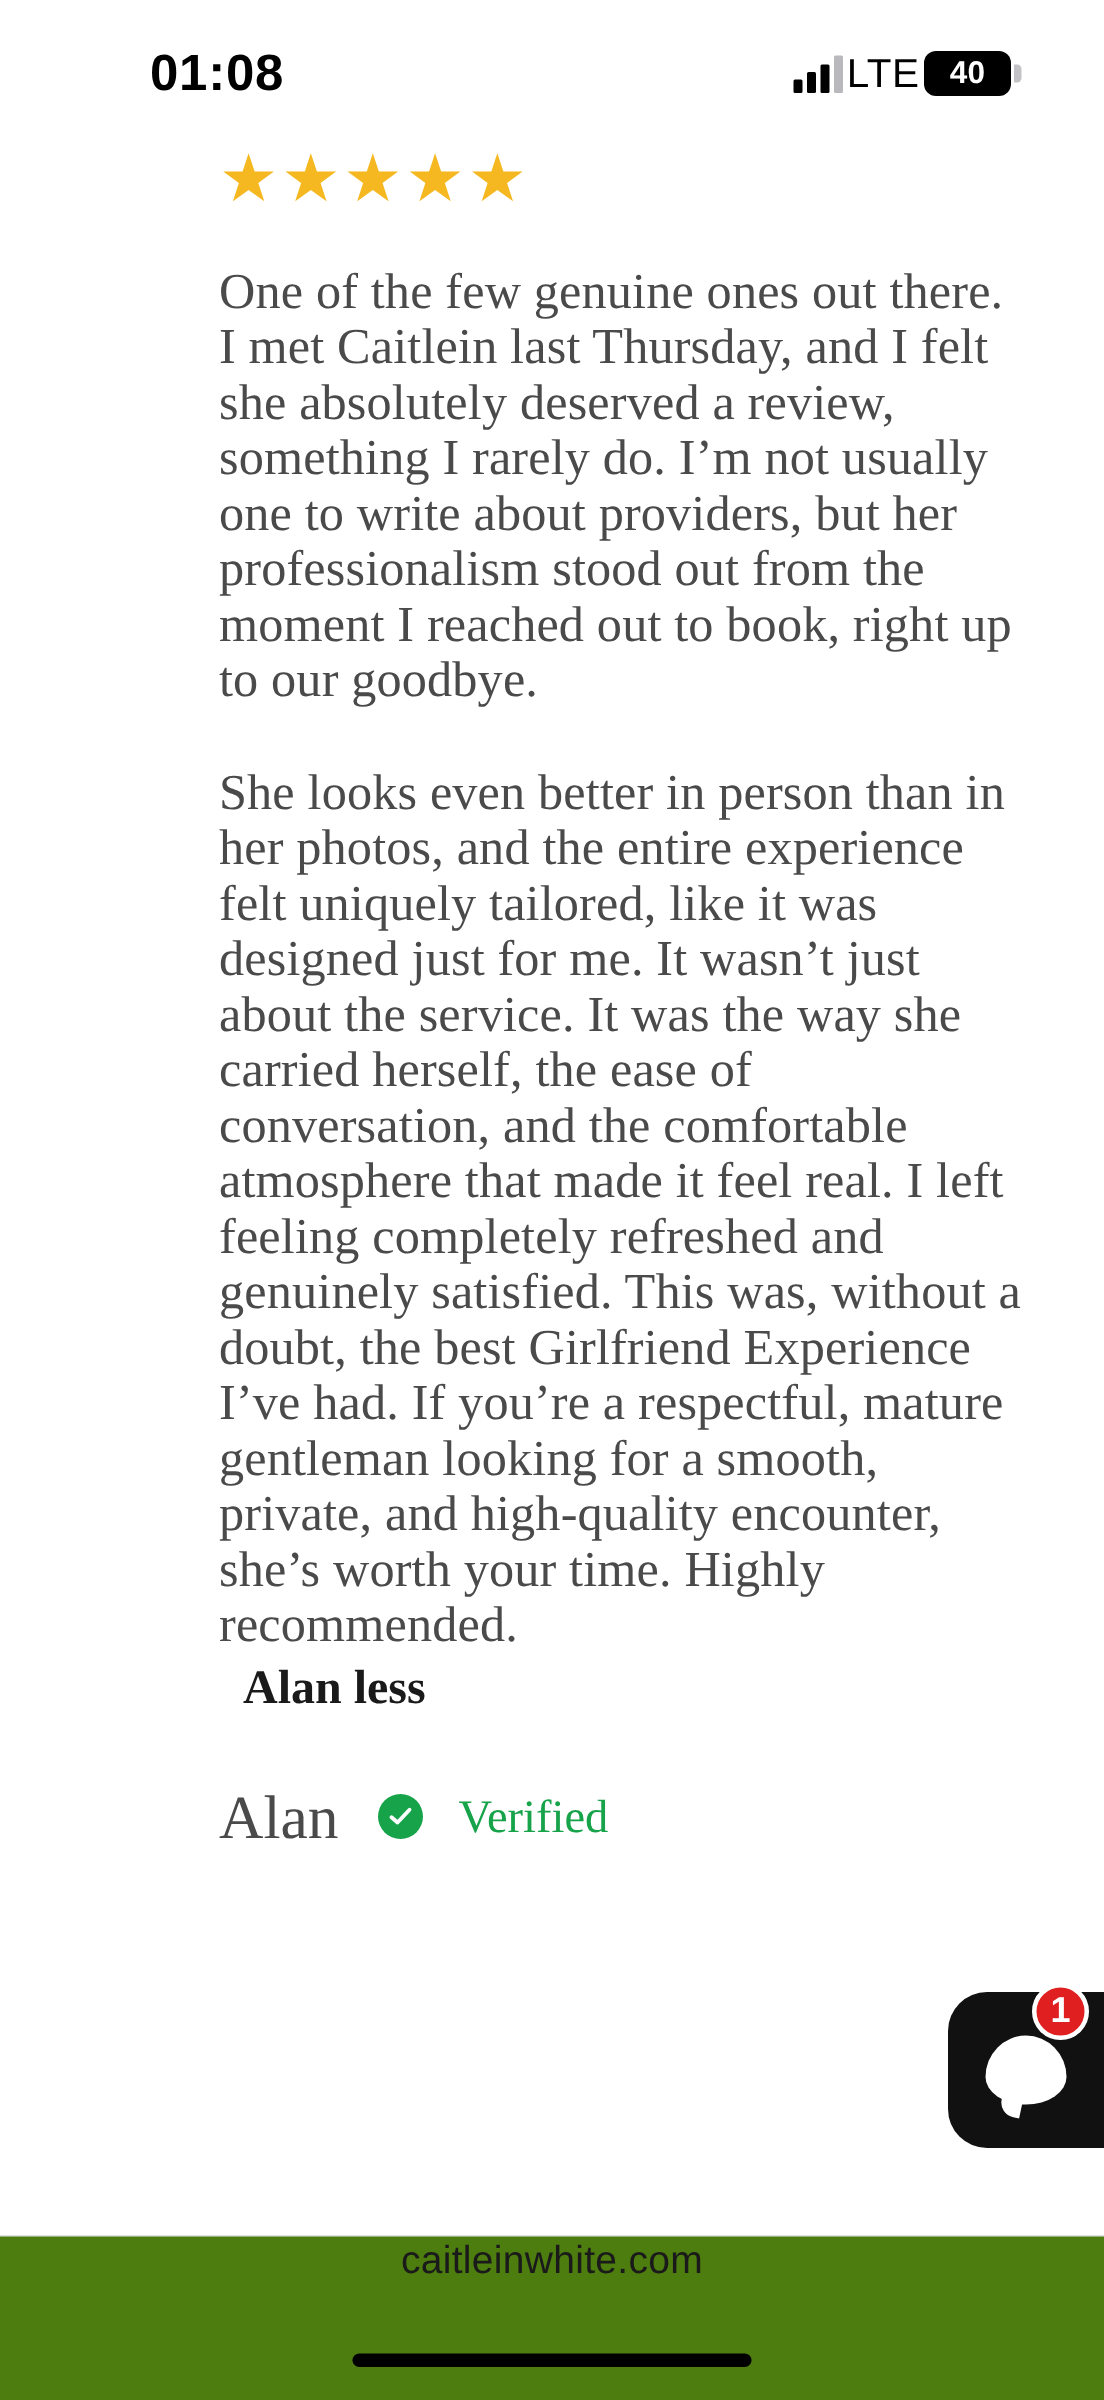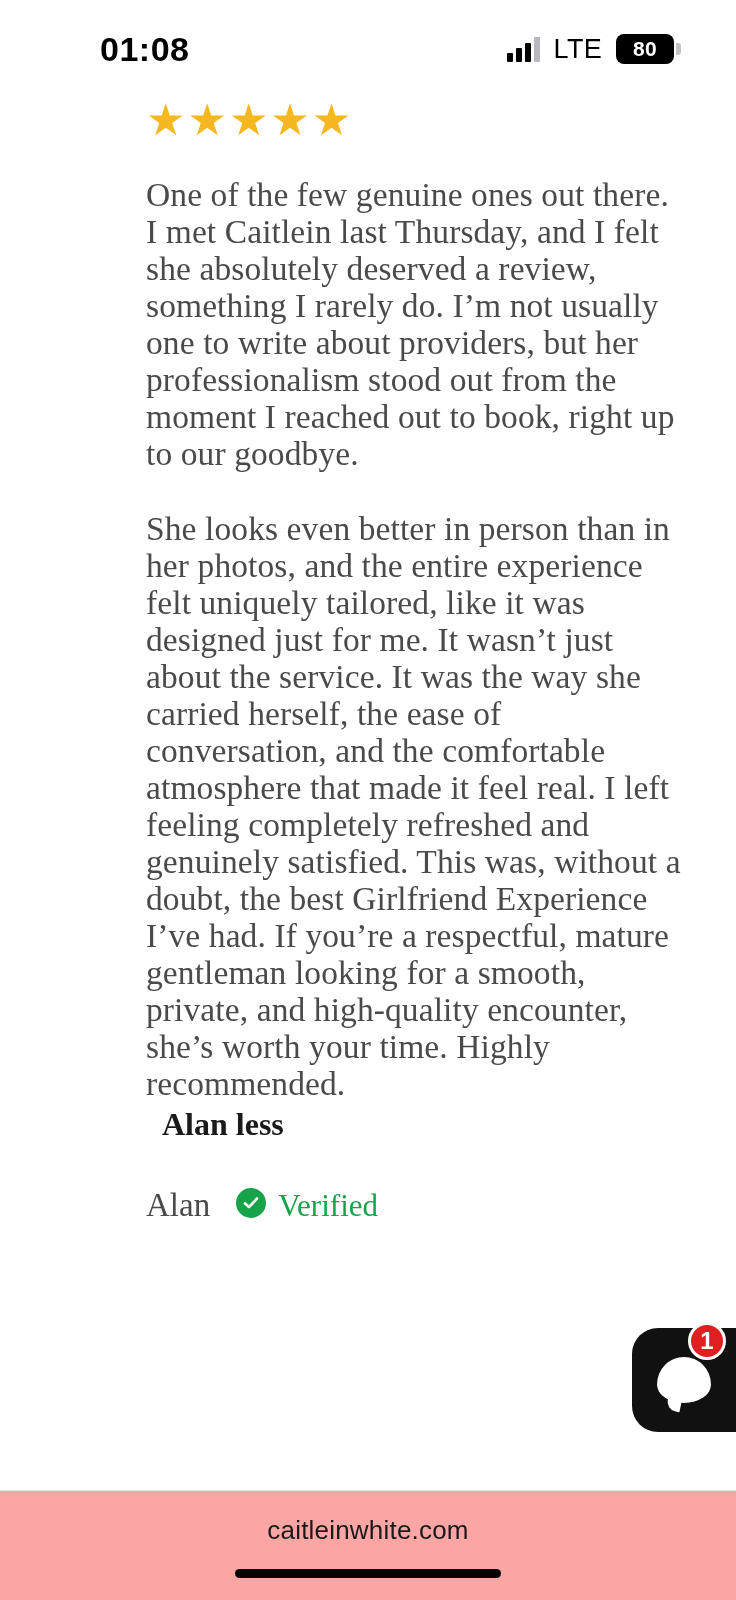--- a/index.html
+++ b/index.html
@@ -32,21 +32,21 @@
     font-size: 34px;
     font-weight: 700;
     letter-spacing: 0.5px;
     color: #000;
     margin-left: 100px;
     margin-top: 6px;
   }
   .status-right {
     display: flex;
     align-items: center;
-    gap: 14px;
+    gap: 3px;
     margin-top: 6px;
   }
   .signal {
     display: flex;
     align-items: flex-end;
     gap: 3px;
     height: 26px;
   }
   .signal i {
     display: block;
@@ -144,27 +144,27 @@
   }
 
   .review-footer {
     margin-top: 44px;
     display: flex;
     align-items: center;
     gap: 26px;
   }
   .reviewer {
     font-family: "Liberation Serif", serif;
-    font-size: 33px;
+    font-size: 41px;
     color: #4a4a4a;
   }
   .verified {
     display: flex;
-    align-items: flex-start;
-    gap: 12px;
+    align-items: center;
+    gap: 24px;
   }
   .verified-badge {
     width: 30px; height: 30px;
     border-radius: 50%;
     background: #16a34a;
     display: flex; align-items: center; justify-content: center;
   }
   .verified-badge svg { display:block; }
   .verified-label {
     font-family: "Liberation Serif", serif;
@@ -218,25 +218,24 @@
     display: flex;
     align-items: center;
     justify-content: center;
     border: 3px solid #ffffff;
   }
 
   
   .browser-bar {
     flex: 0 0 110px;
     border-top: 1px solid #e2e2e4;
-    background: #fca5a5;
+    background: #4d7c0f;
     display: flex;
     align-items: flex-start;
     justify-content: center;
-    padding-top: 24px;
   }
   .url {
     font-size: 26px;
     color: #1a1a1a;
     font-weight: 400;
     letter-spacing: 0.2px;
   }
   .home-indicator {
     position: absolute;
     bottom: 22px;
@@ -257,21 +256,21 @@
     <div class="status-time">01:08</div>
     <div class="status-right">
       <span class="signal">
         <i></i>
           <i></i>
           <i></i>
           <i></i>
       </span>
       <span class="lte">LTE</span>
       <span class="battery">
-        <span class="lvl">80</span>
+        <span class="lvl">40</span>
       </span>
     </div>
   </div>
 
   <div class="content">
 
     <div class="review-head">
       <div class="stars">★★★★★</div>
     </div>
 

